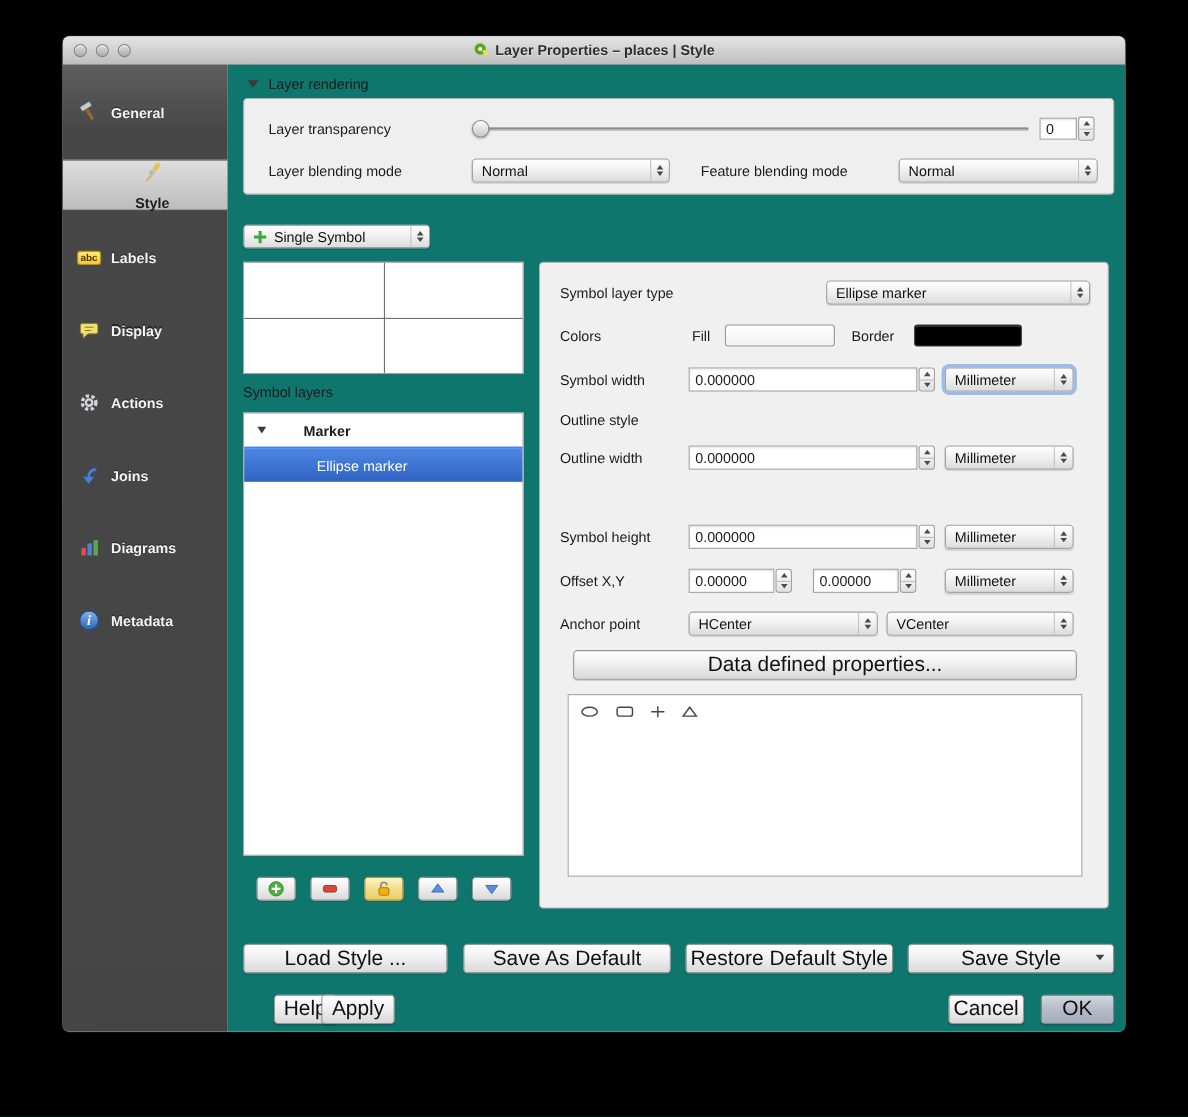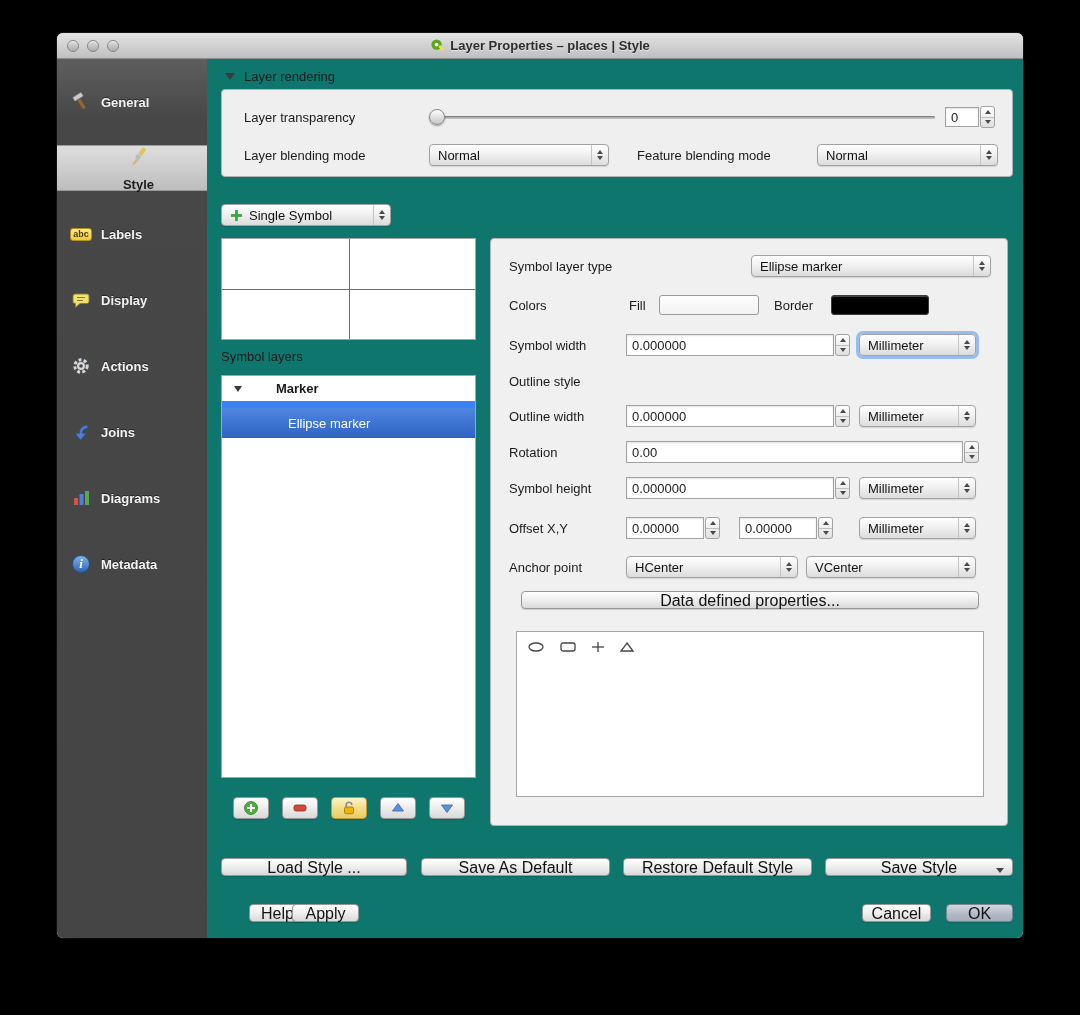--- a/index.html
+++ b/index.html
@@ -60,41 +60,41 @@
 
   
   .spin { position:absolute; width:15px; height:22px; border:1px solid #a2a2a2; border-radius:3px;
           background:linear-gradient(#ffffff,#e0e0e0); display:flex; flex-direction:column; cursor:default;}
   .spin i { flex:1; display:flex; align-items:center; justify-content:center; }
   .spin .su { width:0;height:0;border-left:3px solid transparent;border-right:3px solid transparent;border-bottom:4px solid #4a4a4a;}
   .spin .sd { width:0;height:0;border-left:3px solid transparent;border-right:3px solid transparent;border-top:4px solid #4a4a4a;}
   .spin .sep { flex:0 0 1px; background:#bdbdbd; }
 
   
-  .btn { position:absolute; height:18px; border:1px solid #979797; border-radius:4px;
-         background:linear-gradient(#ffffff,#f0f0f0 45%,#d9d9d9); font-size:16px; color:#111;
-         display:flex; justify-content:center; box-shadow:0 1px 1px rgba(0,0,0,.15); cursor:default;}
+  .btn { position:absolute; height:27px; border:1px solid #979797; border-radius:4px;
+         background:linear-gradient(#ffffff,#f0f0f0 45%,#d9d9d9); font-size:19px; color:#111;
+         display:flex; align-items:center; justify-content:center; box-shadow:0 1px 1px rgba(0,0,0,.15); cursor:default;}
   .btn.default { background:linear-gradient(#d3d8df,#b3bac6 55%,#a4adbb); border-color:#7e8694; }
   .menu-arrow { position:absolute; right:8px; top:9px; width:0; height:0;
                 border-left:4px solid transparent; border-right:4px solid transparent; border-top:5px solid #444; }
 
   
   .slider { position:absolute; height:22px; }
   .slider .track { position:absolute; left:0; right:0; top:10px; height:3px; border-radius:2px;
                    background:linear-gradient(#9e9e9e,#c9c9c9); box-shadow:inset 0 1px 1px rgba(0,0,0,.25);}
   .slider .thumb { position:absolute; left:0; top:3px; width:16px; height:16px; border-radius:50%;
                    background:linear-gradient(#fdfdfd,#c7c7c7); border:1px solid #8a8a8a;
                    box-shadow:0 1px 2px rgba(0,0,0,.35); }
 
   
   .white-box { position:absolute; background:#fff; border:1px solid #a5a5a5; }
 
   
   .tree-row-header { height:32px; display:flex; align-items:center; gap:12px; padding-left:12px;
-                     border-bottom:7px solid #3b82f6; font-weight:bold; }
+                     border-bottom:2px solid #3b82f6; font-weight:bold; }
   .tree-row-sel { height:30px; display:flex; align-items:center; padding-left:66px; color:#fff;
                   background:linear-gradient(#4e86e0,#2f63c4); }
 
   .swatch { position:absolute; height:20px; border-radius:3px; cursor:default;}
   .swatch.fill { background:linear-gradient(#ffffff,#f2f2f2); border:1px solid #9a9a9a; }
   .swatch.border { background:#000; border:1px solid #3c3c3c; box-shadow:inset 0 1px 0 rgba(255,255,255,.25);}
 
   .mini-btn { width:36px; height:22px; border:1px solid #979797; border-radius:4px;
               background:linear-gradient(#ffffff,#efefef 45%,#d9d9d9); display:flex; align-items:center;
               justify-content:center; box-shadow:0 1px 1px rgba(0,0,0,.15); cursor:default;}
@@ -381,35 +381,20 @@
             <span class="ptxt">
                 <span>Millimeter</span>
               </span>
             <span class="arrows">
                 <span class="tri-u"></span>
                 <span class="tri-d"></span>
               </span>
           </div>
         </div>
 
-        <div class="prow" style="top:202px;">
-          <span class="rlabel">Rotation</span>
-          <div class="field" style="left:135px;top:0;width:337px;">
-            <span>0.00</span>
-          </div>
-          <div class="spin" style="left:473px;top:0;">
-            <i>
-                <span class="su"></span>
-              </i>
-              <span class="sep"></span>
-              <i>
-                <span class="sd"></span>
-              </i>
-          </div>
-        </div>
 
         <div class="prow" style="top:238px;">
           <span class="rlabel">Symbol height</span>
           <div class="field" style="left:135px;top:0;width:208px;">
             <span>0.000000</span>
           </div>
           <div class="spin" style="left:344px;top:0;">
             <i>
                 <span class="su"></span>
               </i>

